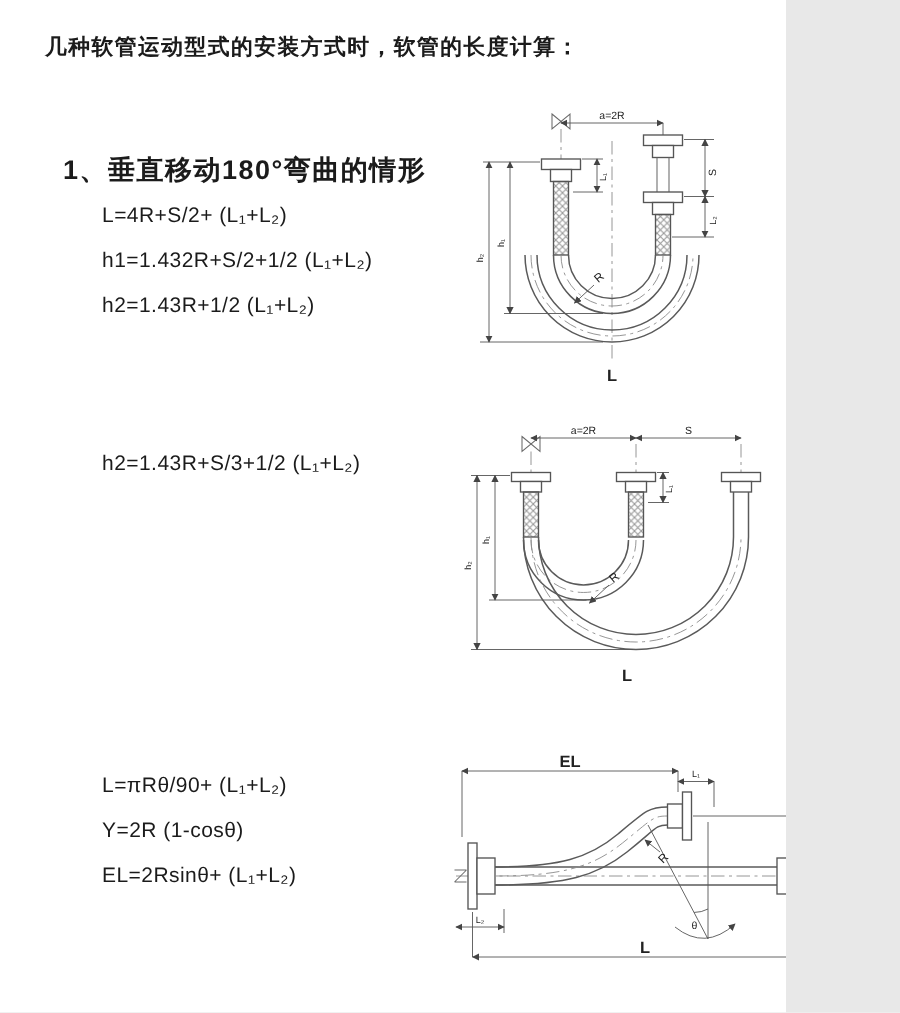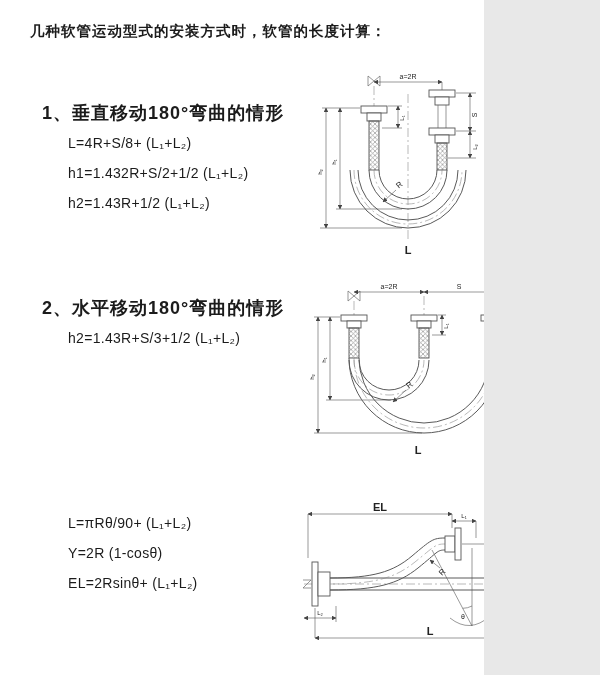--- a/index.html
+++ b/index.html
@@ -1,17 +1,17 @@
 <!DOCTYPE html>
 <html><head>
 <meta charset="utf-8">
 <style>
   html,body{margin:0;padding:0;background:#e8e8e8;}
   .page{
-    position:relative;width:484px;height:675px;background:#ffffff;overflow:hidden;
+    position:relative;width:524px;height:675px;background:#ffffff;overflow:hidden;
     font-family:"Liberation Sans","DejaVu Sans",sans-serif;color:#1b1b1b;
   }
   .doc-title{
     position:absolute;left:30px;top:22px;font-size:14.5px;font-weight:700;letter-spacing:1px;
   }
   .sec{position:absolute;left:42px;width:280px;}
   .sec-heading{font-size:18px;font-weight:700;letter-spacing:1px;line-height:30px;}
   .formula{font-size:14px;font-weight:500;line-height:30px;padding-left:26px;letter-spacing:.3px;}
   .sec1{top:98px;} .sec2{top:293px;} .sec3{top:508px;}
   svg.diag{position:absolute;}
@@ -38,27 +38,26 @@
       <pattern id="hatch" width="4.5" height="4.5" patternUnits="userSpaceOnUse">
         <path d="M0,0 L4.5,4.5 M4.5,0 L0,4.5" stroke="#979797" stroke-width="0.7"></path>
       </pattern>
     </defs>
   </svg>
 
   <div class="doc-title">几种软管运动型式的安装方式时，软管的长度计算：</div>
 
   <section class="sec sec1">
     <div class="sec-heading">1、垂直移动180°弯曲的情形</div>
-    <div class="formula">L=4R+S/8+ (L₁+L₂)</div>
+    <div class="formula">L=4R+S/2+ (L₁+L₂)</div>
     <div class="formula">h1=1.432R+S/2+1/2 (L₁+L₂)</div>
     <div class="formula">h2=1.43R+1/2 (L₁+L₂)</div>
   </section>
 
   <section class="sec sec2">
-    <div class="sec-heading">2、水平移动180°弯曲的情形</div>
     <div class="formula">h2=1.43R+S/3+1/2 (L₁+L₂)</div>
   </section>
 
   <section class="sec sec3">
     <div class="formula">L=πRθ/90+ (L₁+L₂)</div>
     <div class="formula">Y=2R (1-cosθ)</div>
     <div class="formula">EL=2Rsinθ+ (L₁+L₂)</div>
   </section>
 
   <svg class="diag d1" width="285" height="187" viewBox="0 0 285 187">

